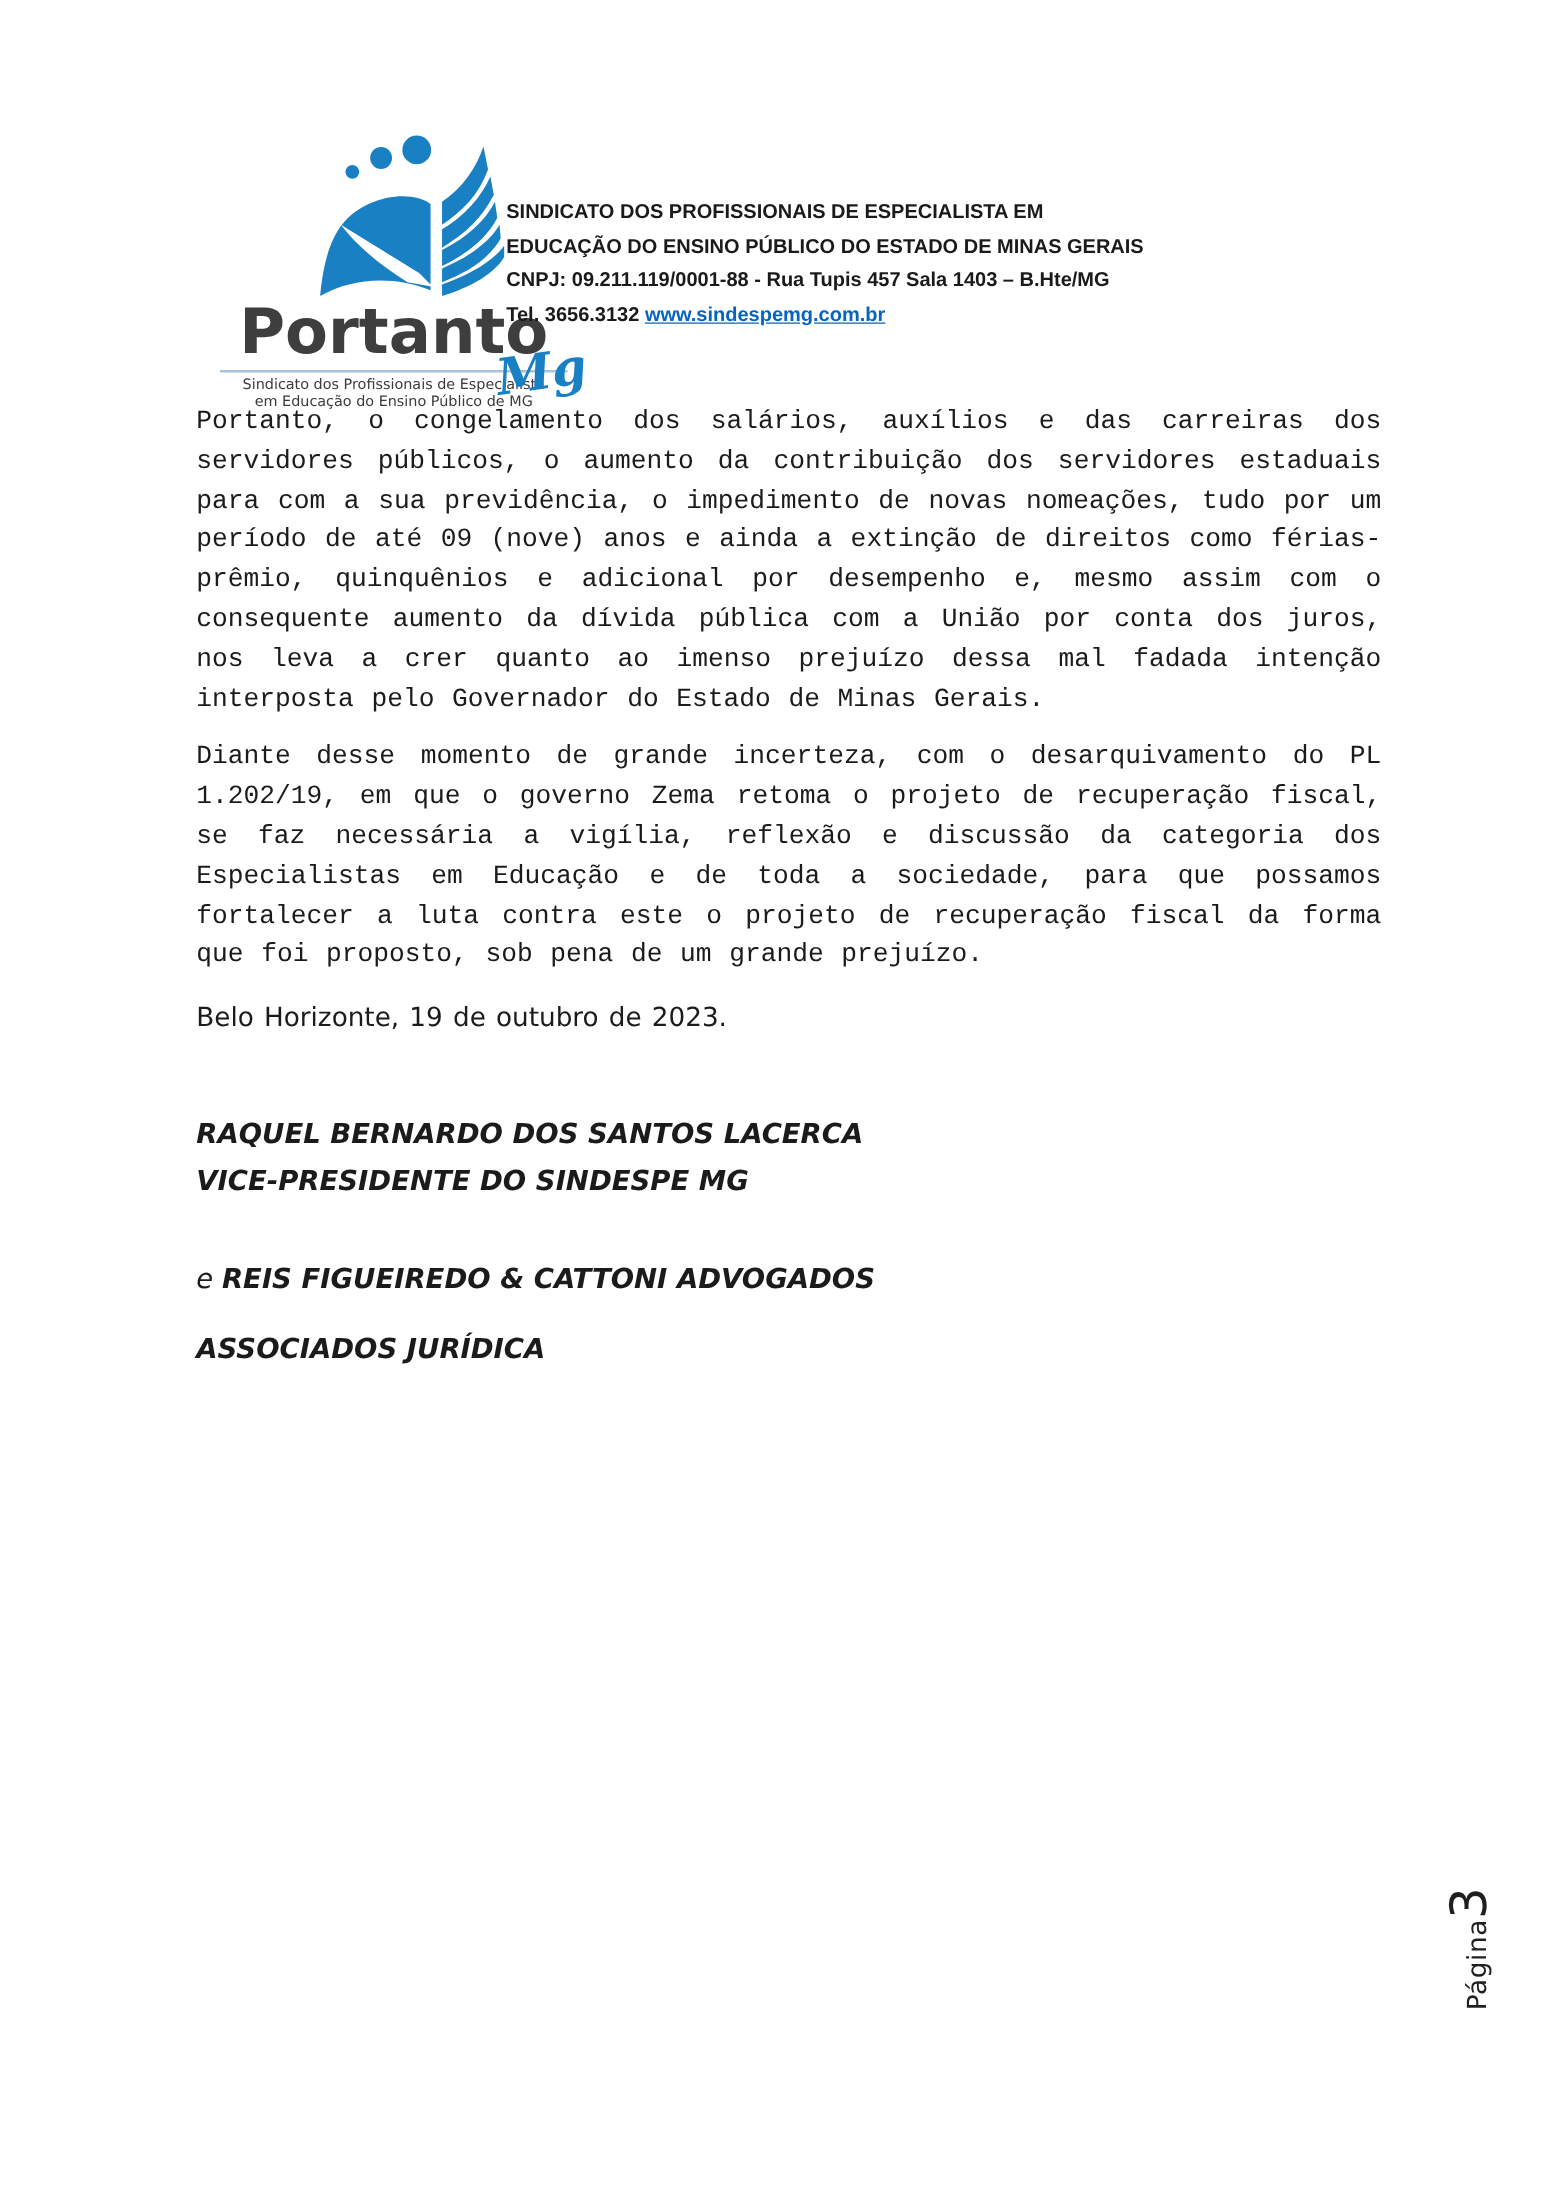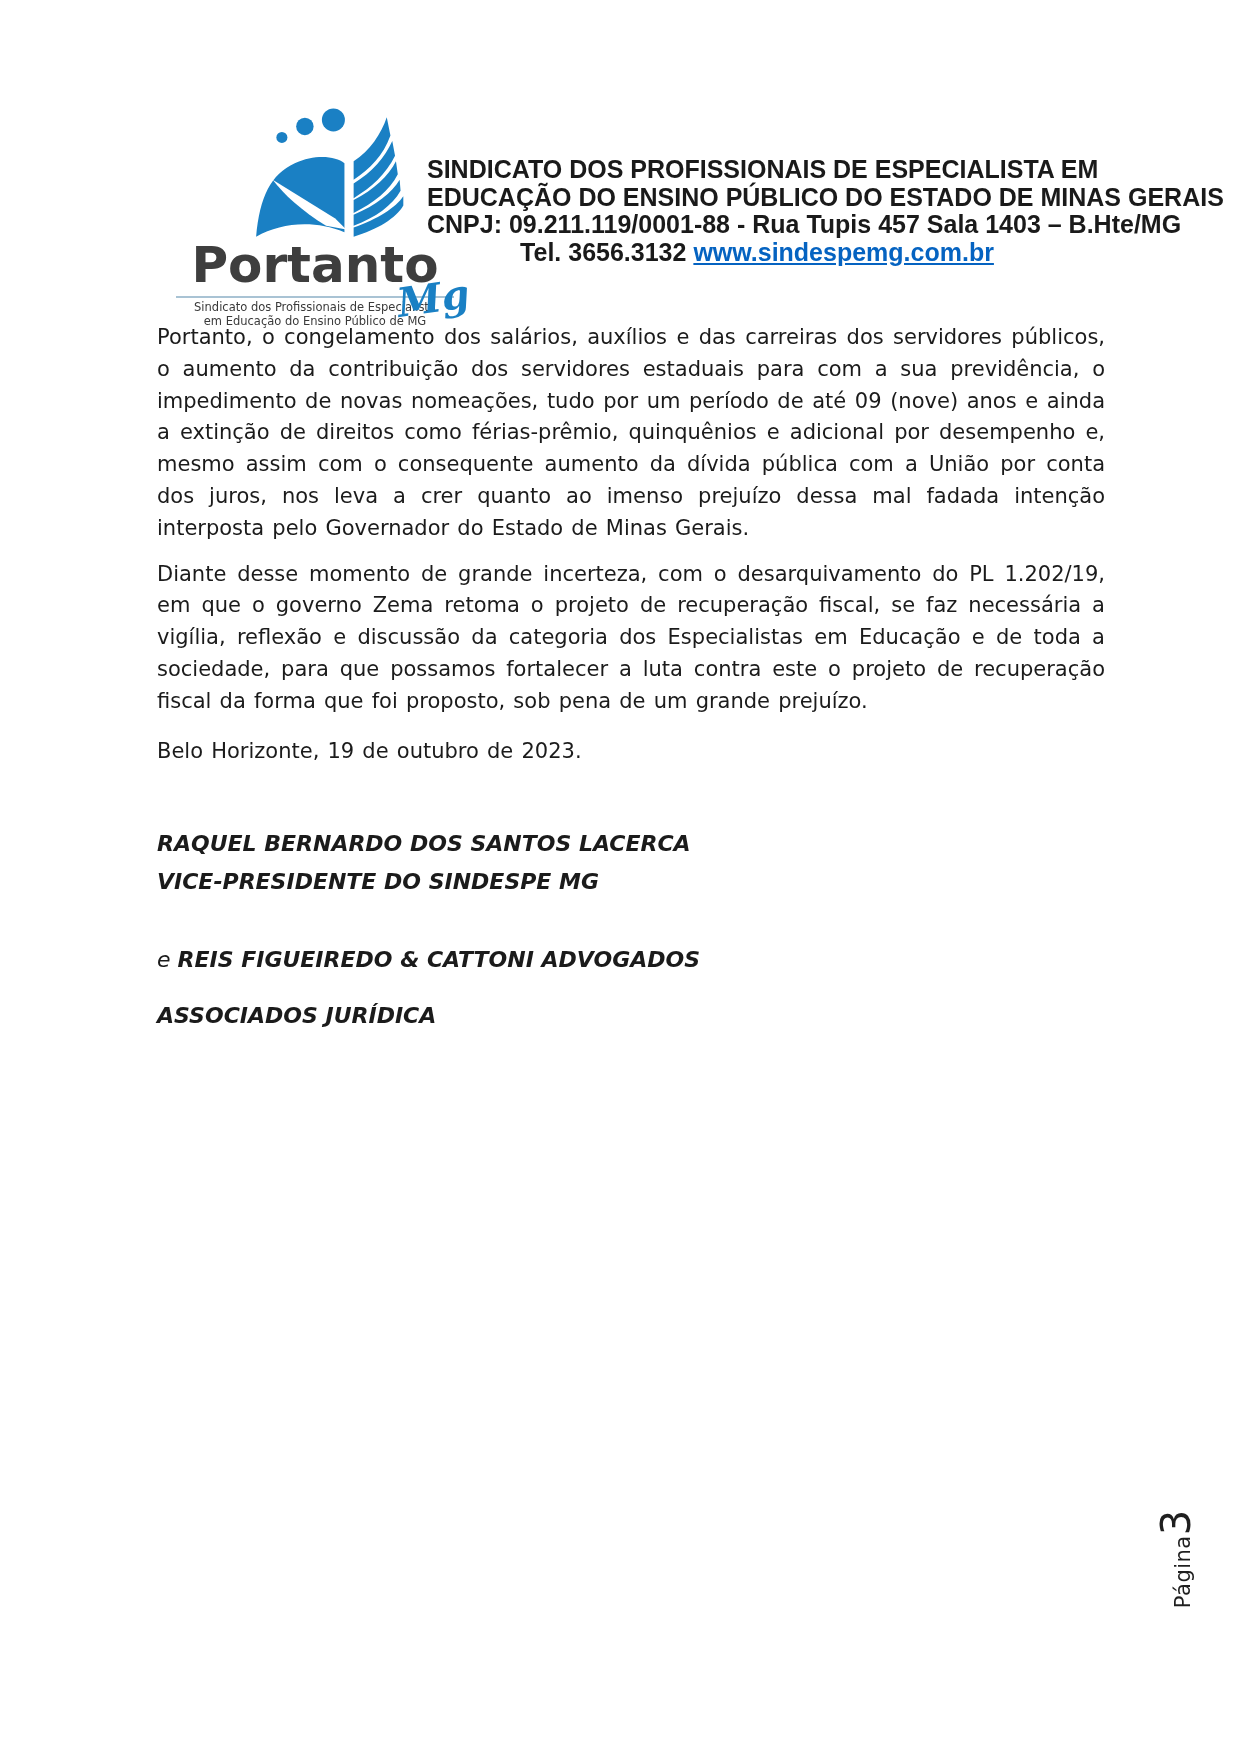--- a/index.html
+++ b/index.html
@@ -37,39 +37,39 @@
   .logo-rule {
     margin:4px auto 3px auto; width:278px;
     border-top:2px solid #a9c3d4;
   }
   .logo-tagline {
     font-size:11.5px; line-height:13.5px; color:#3a3a3a;
     letter-spacing:0px;
   }
 
   .org-block {
-    position:absolute; left:427px; top:156px; width:660px;
-    text-align:center;
+    position:absolute; left:405px; top:156px; width:660px;
+    text-align:left;
     font-family:"Liberation Sans", sans-serif;
-    font-weight:bold; font-size:25px; line-height:27.5px;
+    font-weight:bold; font-size:16px; line-height:27.5px;
     color:#1a1a1a;
   }
   .org-line { white-space:nowrap; }
   .site-link {
     color:var(--link-blue,#0563c1);
     text-decoration:underline; font-weight:bold;
   }
 
   
   .body-text {
     position:absolute; left:157px; top:322px; width:948px;
     font-size:21px; line-height:31.8px; color:#1b1b1b;
     word-spacing:1.5px;
   }
-  .para { text-align:justify; margin-bottom:14px; }
+  .para { text-align:justify; margin-bottom:14px;font-family:Liberation Mono, monospace; }
   .dateline { text-align:left; margin-top:18px; }
 
   .sig-block {
     margin-top:62px; text-align:left;
     font-weight:bold; font-style:italic;
     font-size:22px; line-height:30px;
     word-spacing:normal;
   }
   .sig-name { margin-bottom:8px; }
   .sig-group { margin-top:48px; }

